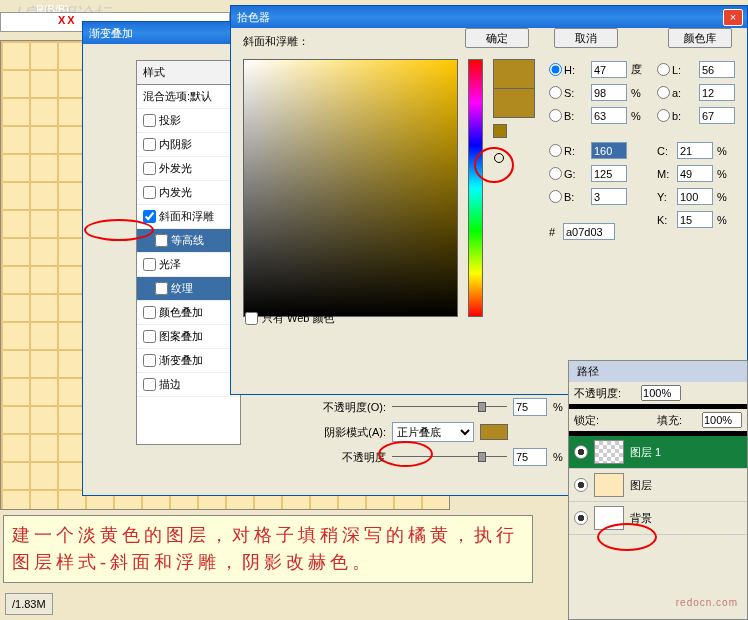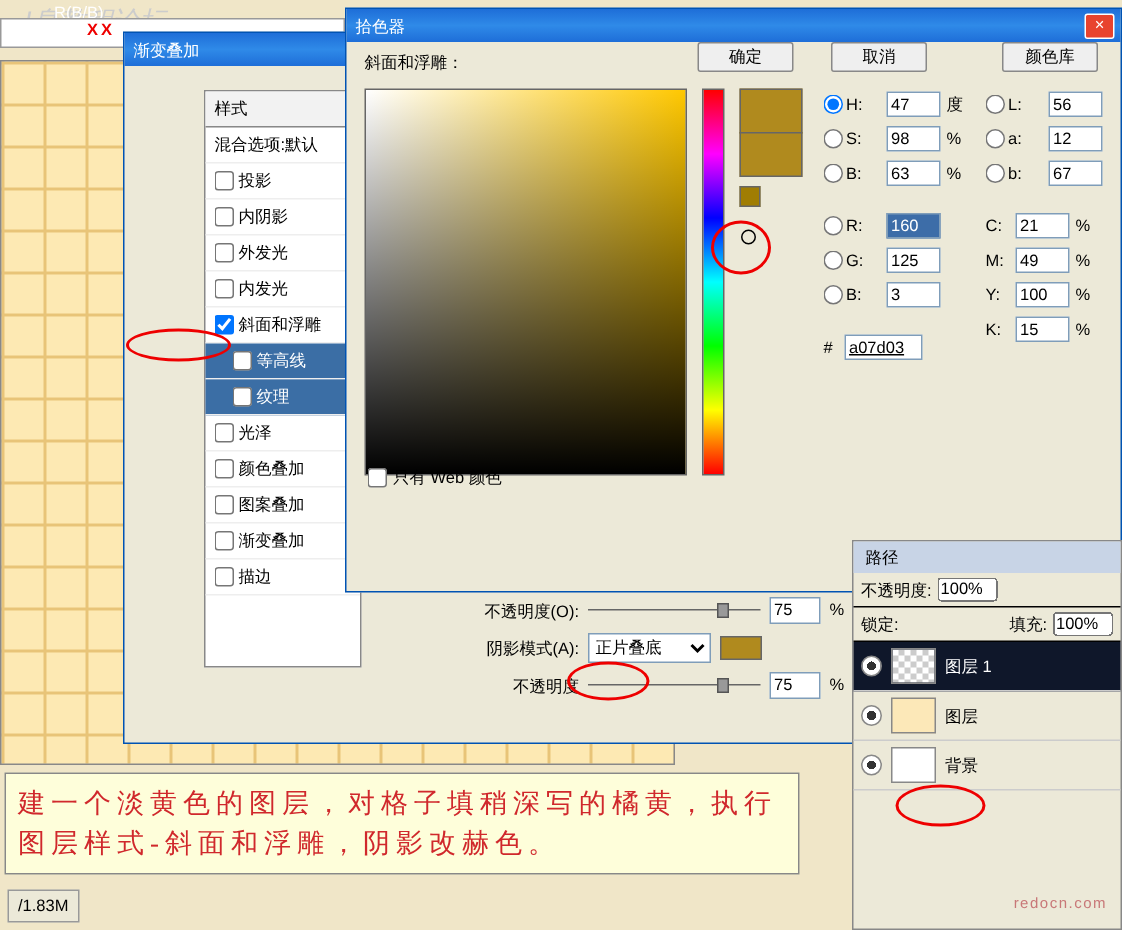--- a/index.html
+++ b/index.html
@@ -35,24 +35,24 @@
 .form-row label { width: 78px; text-align: right; }
 .form-row select { width: 82px; height: 20px; border: 1px solid #7f9db9; background: #fff; }
 .slider { position: relative; width: 115px; height: 14px; }
 .slider::before { content: ''; position: absolute; top: 6px; width: 100%; height: 1px; background: #666; }
 .slider-thumb { position: absolute; top: 2px; width: 8px; height: 10px; background: #999; border: 1px solid #555; }
 .pct-input { width: 34px; height: 18px; border: 1px solid #7f9db9; padding: 0 2px; }
 .color-swatch-sm { width: 28px; height: 16px; border: 1px solid #666; }
 .layers-panel { position: absolute; right: 0; top: 360px; width: 180px; height: 260px; background: #ece9d8; border: 1px solid #888; }
 .layers-tabs { display: flex; background: #c8d4e6; }
 .layers-tab { padding: 3px 8px; }
-.layers-ctrl { display: flex; align-items: center; gap: 4px; padding: 3px 5px; border-bottom: 1px solid #000000; }
+.layers-ctrl { display: flex; align-items: center; gap: 20px; padding: 3px 5px; border-bottom: 5px solid #000000; }
 .layers-ctrl input { width: 40px; height: 16px; }
 .layer-item { display: flex; align-items: center; gap: 6px; padding: 4px 5px; border-bottom: 1px solid #ccc; }
-.layer-item.sel { background: #0f172a; color: #fff; }
+.layer-item.sel { background: #15803d; color: #fff; }
 .eye { width: 14px; height: 14px; border: 1px solid #888; border-radius: 50%; background: radial-gradient(circle, #333 3px, #fff 3px); }
 .thumb { width: 30px; height: 24px; border: 1px solid #888; background: #fff; }
 .thumb.checker { background: repeating-conic-gradient(#ccc 0 25%, #fff 0 50%) 0 0/8px 8px; }
 .thumb.cream { background: #fce8b8; }
 .instruction { position: absolute; top: 515px; left: 3px; width: 530px; background: #fefeda; border: 1px solid #888; padding: 6px 8px; color: #d0282c; font-family: "SimSun", serif; font-size: 18px; line-height: 1.5; letter-spacing: 4px; }
 .status { position: absolute; bottom: 5px; left: 5px; background: #ece9d8; padding: 4px 6px; border: 1px solid #999; }
 .web-only { position: absolute; top: 305px; left: 14px; display: flex; align-items: center; gap: 4px; justify-content: space-between; }
 .btns-right { position: absolute; right: 15px; top: 22px; display: flex; flex-direction: row; gap: 25px; }
 .redocn { position: absolute; bottom: 12px; right: 10px; color: #c87878; font-size: 10px; letter-spacing: 1px; }
 .right-labels { position: absolute; right: 10px; top: 358px; display: flex; flex-direction: column; gap: 6px; font-size: 11px; }
@@ -91,27 +91,27 @@
           <span>内发光</span>
         </div>
         <div class="style-row">
           <input type="checkbox" checked="" style="">
           <span>斜面和浮雕</span>
         </div>
         <div class="style-row indent sel">
           <input type="checkbox" style="">
           <span>等高线</span>
         </div>
+        <div class="style-row">
+          <input type="checkbox" style="">
+          <span>光泽</span>
+        </div>
         <div class="style-row indent sel">
           <input type="checkbox" style="">
           <span>纹理</span>
-        </div>
-        <div class="style-row">
-          <input type="checkbox" style="">
-          <span>光泽</span>
         </div>
         <div class="style-row">
           <input type="checkbox" style="">
           <span>颜色叠加</span>
         </div>
         <div class="style-row">
           <input type="checkbox" style="">
           <span>图案叠加</span>
         </div>
         <div class="style-row">
@@ -200,21 +200,21 @@
             <label><input type="radio" style="">G:</label>
             <input type="text" value="125" style="">
           </div>
         <div class="num-row">
             <label><input type="radio" style="">B:</label>
             <input type="text" value="3" style="">
           </div>
         <div style="height:6px"></div>
         <div class="num-row">
             <label style="width:10px">#</label>
-            <input type="text" style="width: 52px; text-decoration: underline;" value="a07d03">
+            <input type="text" style="width: 52px;" value="a07d03">
           </div>
       </div>
       <div class="num-col">
         <div class="num-row">
             <label><input type="radio" style="">L:</label>
             <input type="text" value="56" style="">
           </div>
         <div class="num-row">
             <label><input type="radio" style="">a:</label>
             <input type="text" value="12" style="">

